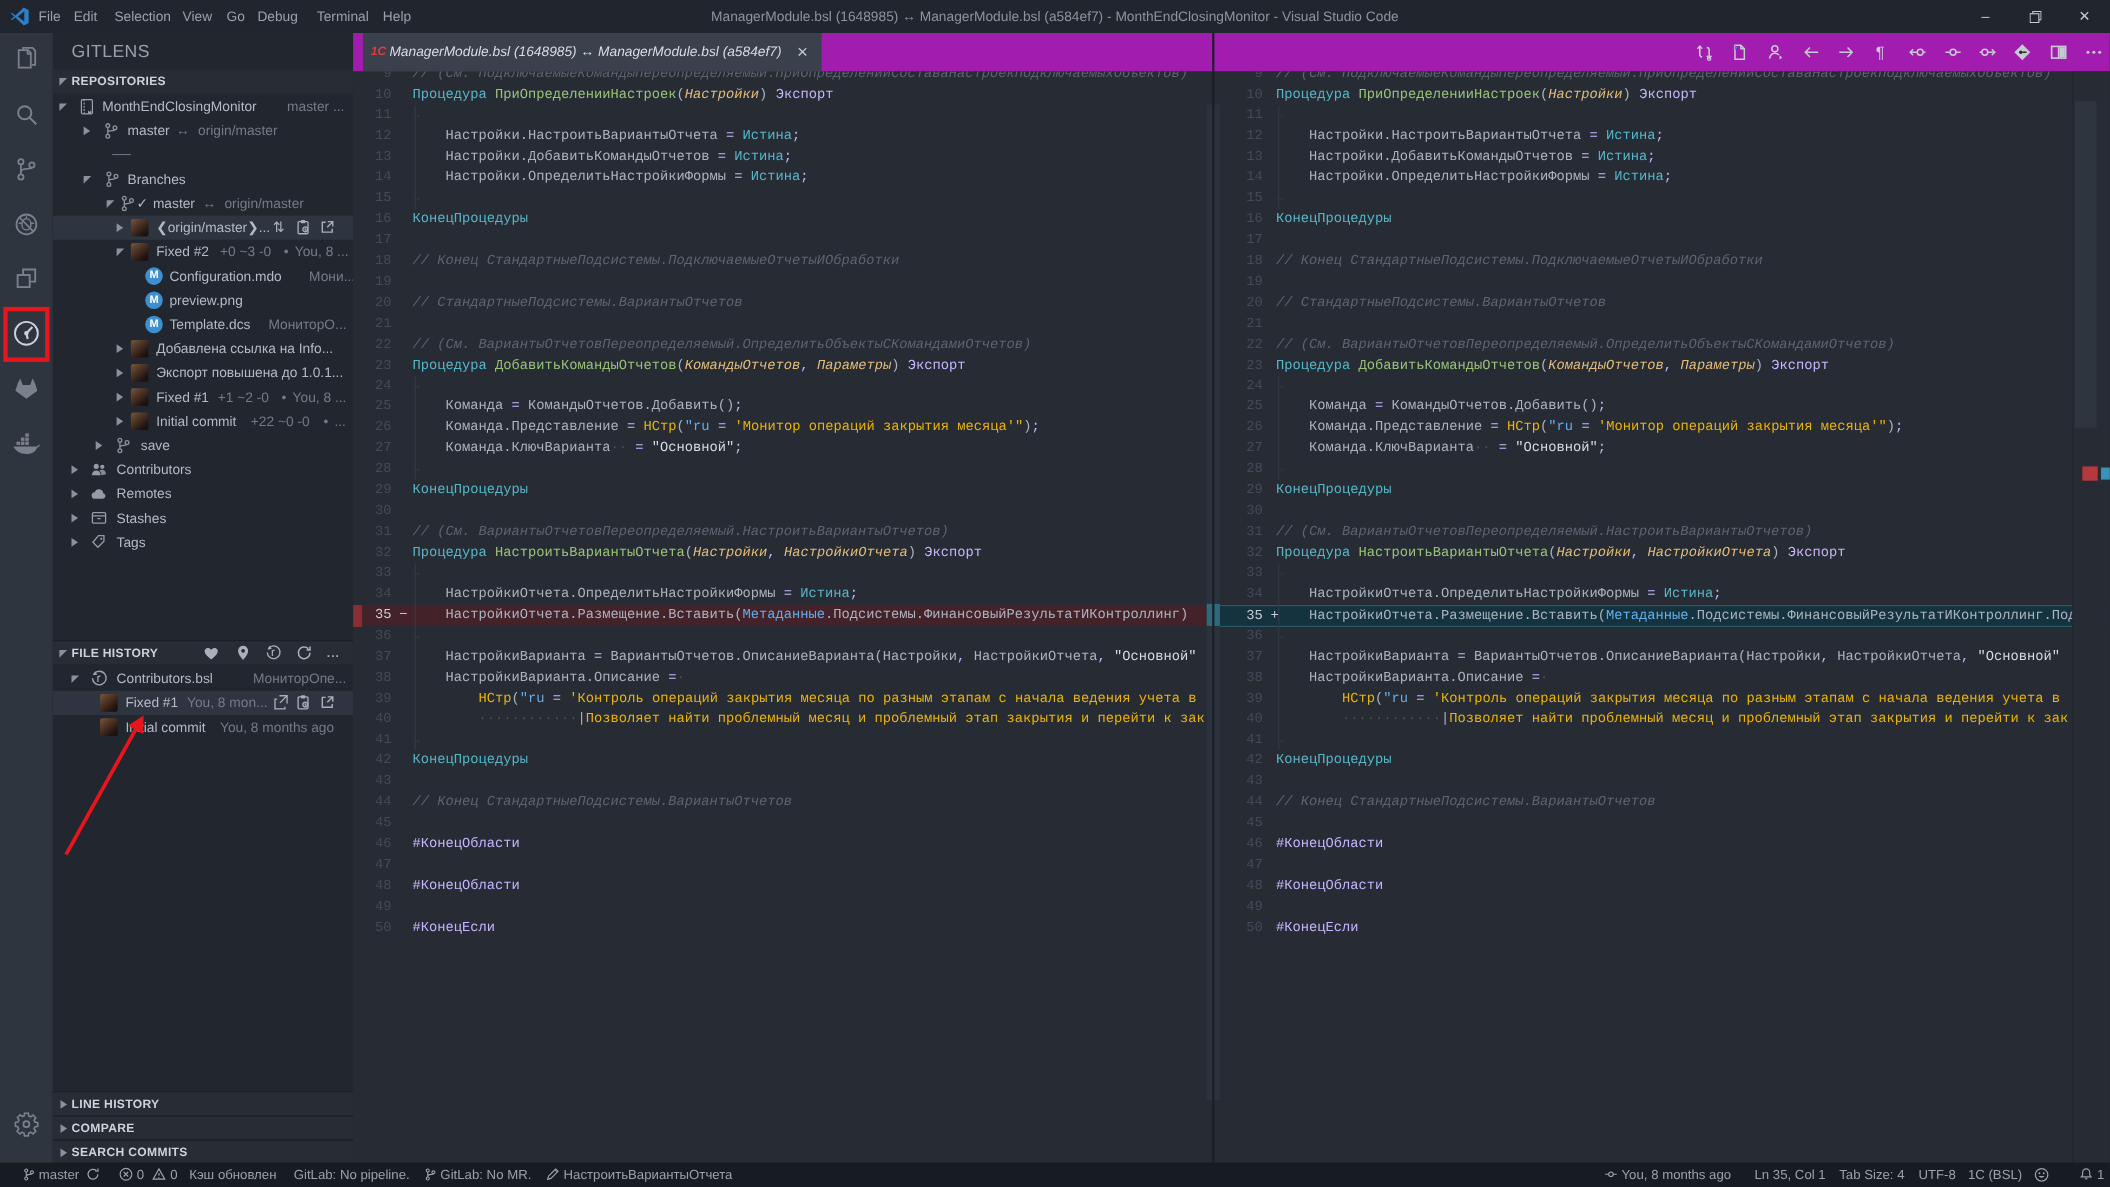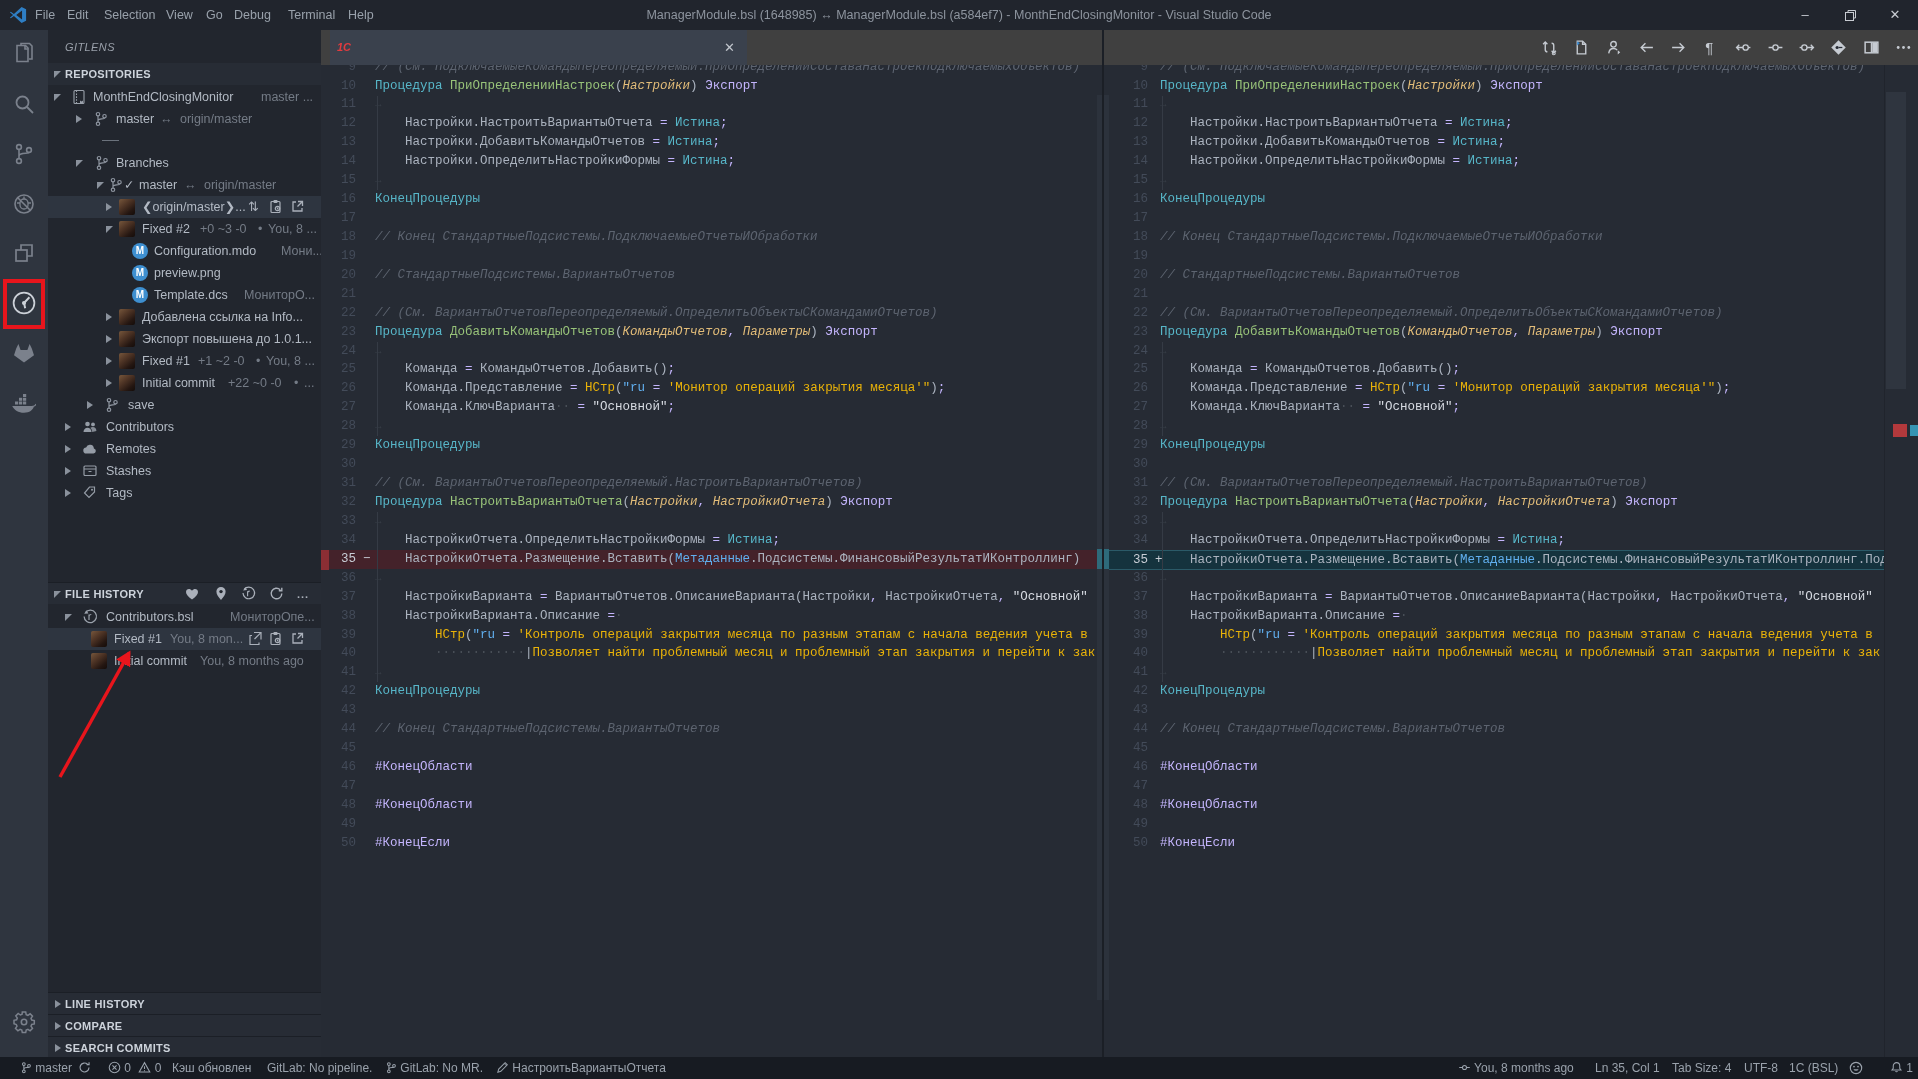--- a/index.html
+++ b/index.html
@@ -5,38 +5,38 @@
 html,body{width:1918px;height:1079px;overflow:hidden;background:#262b34;
  font-family:"Liberation Sans",sans-serif;-webkit-font-smoothing:antialiased;}
 #titlebar{position:absolute;left:0;top:0;width:1918px;height:30px;background:#21252d;}
 .menu{position:absolute;top:0;height:30px;line-height:30px;color:#99a1ab;font-size:12.5px;}
 #wtitle{position:absolute;top:0;width:100%;text-align:center;line-height:30px;color:#8d949e;font-size:12.5px;}
 .wbtn{position:absolute;top:0;height:30px;line-height:30px;color:#c8ccd2;font-size:13px;text-align:center;width:46px;}
 #activity{position:absolute;left:0;top:30px;width:48px;height:1027px;background:#2f353f;}
 .aic{position:absolute;left:12px;width:24px;height:24px;}
 #redbox{position:absolute;left:3px;top:249px;width:42px;height:50px;border:4px solid #e8151c;}
 #sidebar{position:absolute;left:48px;top:30px;width:273px;height:1027px;background:#22262e;overflow:hidden;}
-#sbtitle{position:absolute;left:17px;top:0;height:35px;line-height:35px;font-size:11px;color:#9aa0aa;letter-spacing:0.4px;font-style:italic;}
+#sbtitle{position:absolute;left:17px;top:0;height:35px;line-height:35px;font-size:16px;color:#9aa0aa;letter-spacing:0.4px;}
 .shead{position:absolute;left:0;width:273px;height:22px;background:#272c35;border-top:1px solid #1b1f26;
  font-size:11px;font-weight:bold;color:#cdd3db;line-height:22px;letter-spacing:0.3px;}
 .shead .ht{position:absolute;left:17px;top:0;}
 .trow{position:absolute;left:0;width:273px;height:22px;font-size:12.5px;line-height:22px;color:#b3bac4;}
 .trow.hl{background:#2e3540;}
 .tl{position:absolute;top:0;white-space:nowrap;}
 .td{position:absolute;top:0;white-space:nowrap;color:#747b86;}
 .tico{position:absolute;}
 .ric{position:absolute;top:0;color:#aab0ba;font-size:13px;}
 .tw-o{position:absolute;top:8px;width:0;height:0;border-left:7px solid #8a919c;border-bottom:7px solid transparent;}
 .tw-c{position:absolute;top:7px;width:0;height:0;border-left:6px solid #8a919c;border-top:4px solid transparent;border-bottom:4px solid transparent;}
 .sep{position:absolute;height:1px;background:#6b727c;}
 .ava{position:absolute;top:3px;width:16px;height:16px;border-radius:2px;
  background:linear-gradient(140deg,#77573c 0%,#4e3425 38%,#241611 75%,#140c09 100%);}
 .mb{position:absolute;top:3px;width:16px;height:16px;border-radius:8px;background:#3e8fd0;color:#fff;
  font-size:10px;font-weight:bold;text-align:center;line-height:16px;}
-#tabstrip{position:absolute;left:321px;top:30px;width:1597px;height:35px;background:#404040;}
+#tabstrip{position:absolute;left:321px;top:30px;width:1597px;height:35px;background:#a21caf;}
 #tab{position:absolute;left:9px;top:0;width:417px;height:35px;background:#3a414d;color:#d8dce3;
  font-size:12.5px;font-style:italic;line-height:35px;}
 #tab .tx{position:absolute;left:24px;}
 #tab .cl{position:absolute;right:12px;font-style:normal;color:#c2c7ce;font-size:13px;}
 #onec{position:absolute;left:7px;top:0;height:35px;line-height:35px;font-size:11px;font-weight:bold;color:#e23b3f;font-style:italic;}
 .eact{position:absolute;top:9px;width:17px;height:17px;color:#c6cbd2;}
 #editor{position:absolute;left:321px;top:65px;width:1597px;height:992px;background:#262b34;overflow:hidden;}
 .pane{position:absolute;top:0;height:992px;overflow:hidden;}
 .row{position:absolute;left:0;width:100%;height:19px;font-family:"Liberation Mono",monospace;font-size:12.5px;line-height:19px;white-space:pre;}
 .row.del{background:#44222a;}
@@ -424,20 +424,21 @@
           <path d="M0 0L15 8L0 16z" fill="#e8151c"></path>
         </marker>
       </defs>
       <line x1="12" y1="747" x2="81" y2="623" stroke="#e8151c" stroke-width="3.4" marker-end="url(#ah)"></line>
     </svg>
 </div>
 
 <div id="tabstrip">
  <div id="tab">
       <span id="onec">1С</span>
+      <span class="tx">ManagerModule.bsl (1648985) ↔ ManagerModule.bsl (a584ef7)</span>
       <span class="cl">✕</span>
     </div>
 <svg class="eact" style="left:1220px;" viewBox="0 0 16 16">
       <g fill="none" stroke="#c6cbd2" stroke-width="1.3">
         <path d="M4 3v7a2 2 0 002 2M12 13V6a2 2 0 00-2-2"></path>
         <path d="M2 5l2-2.2L6 5M14 11l-2 2.2L10 11"></path>
       </g>
       <circle cx="12" cy="13.5" r="1.4" fill="none" stroke="#c6cbd2"></circle>
     </svg>
  <svg class="eact" style="left:1252px;" viewBox="0 0 16 16">

